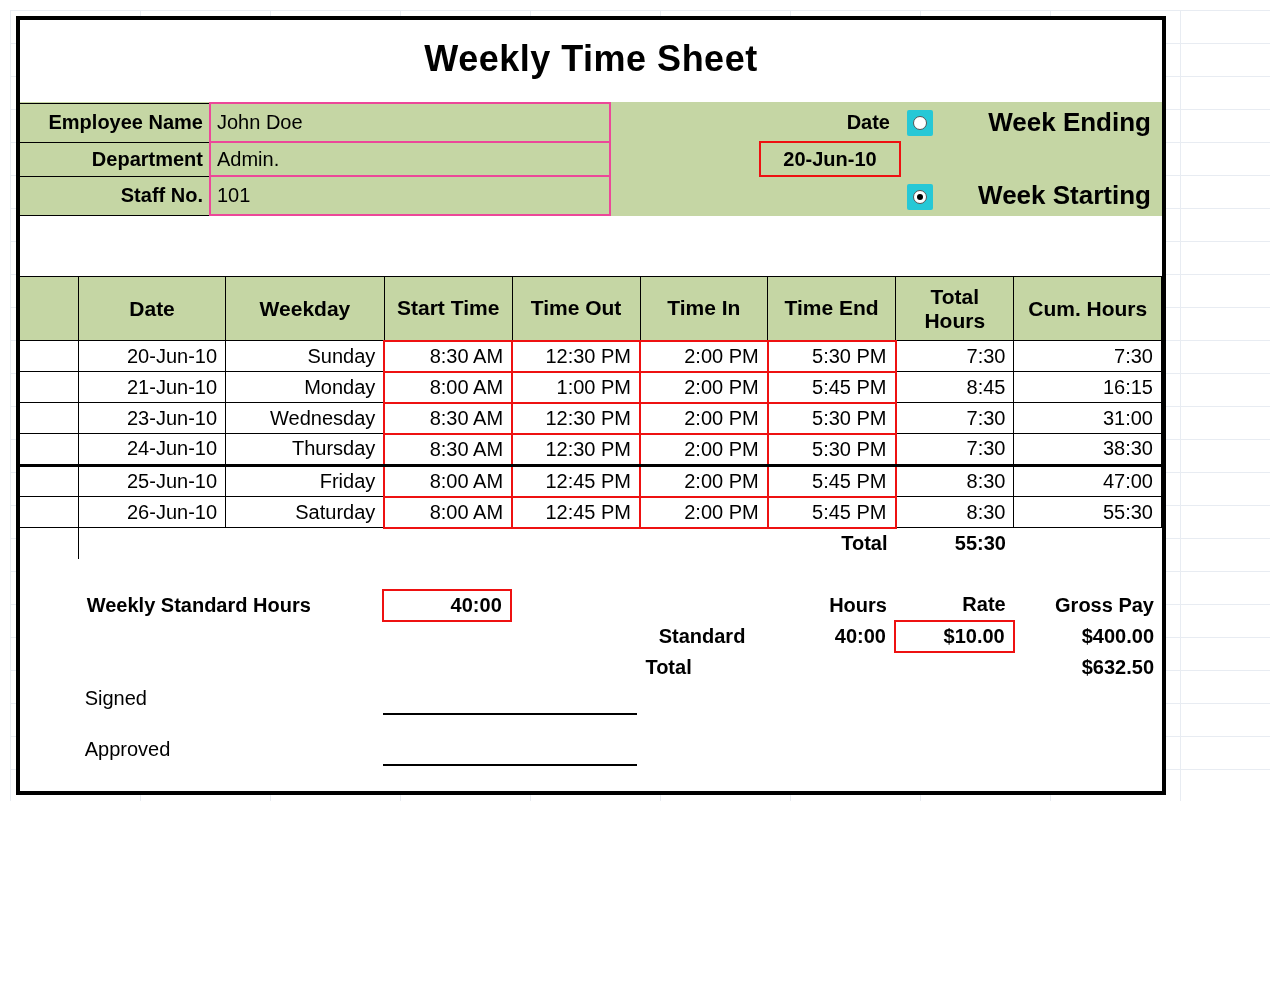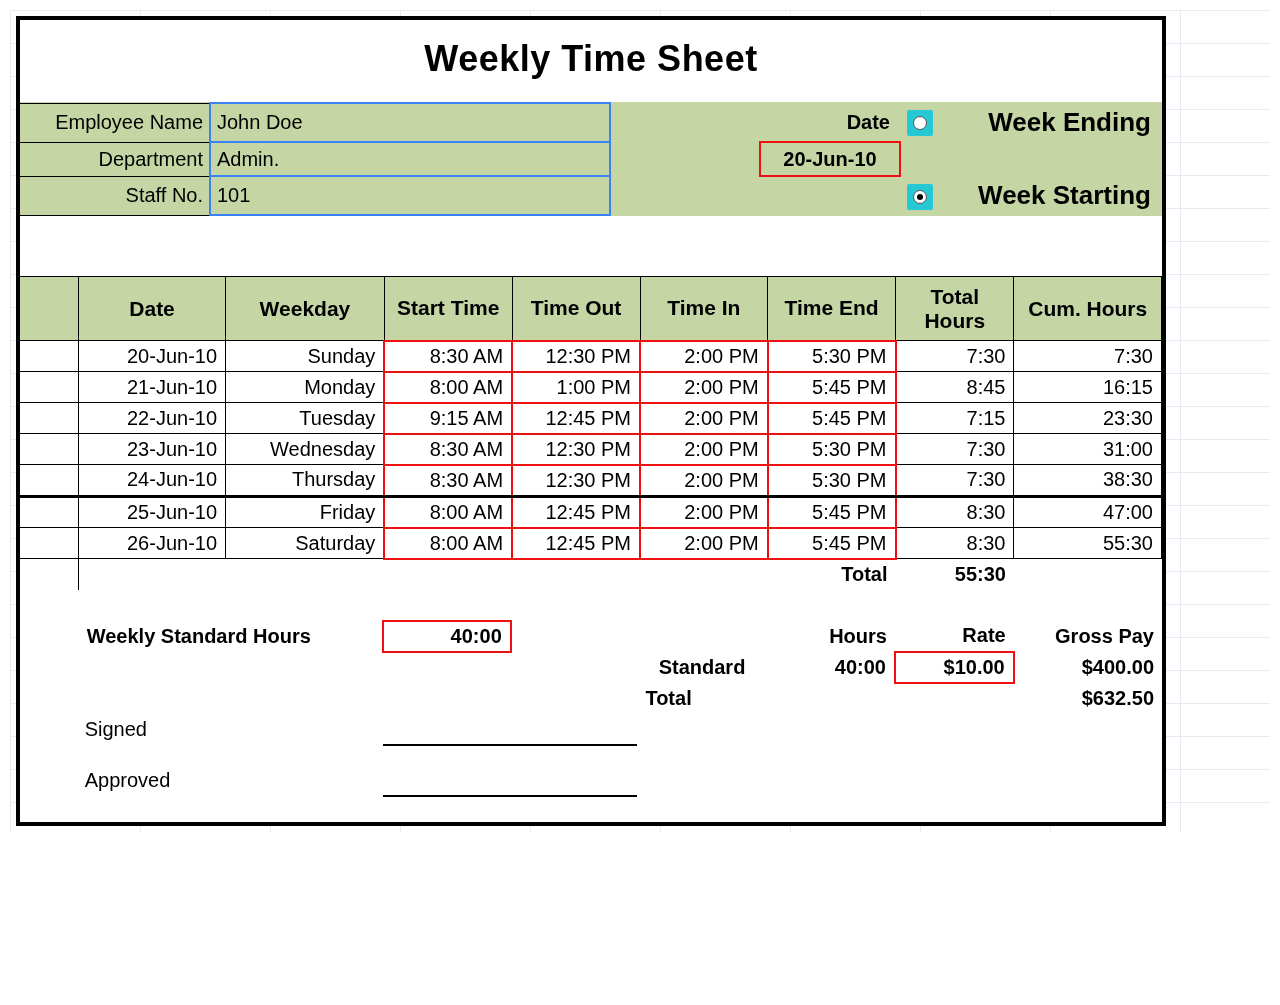--- a/index.html
+++ b/index.html
@@ -31,29 +31,29 @@
     letter-spacing: 0.5px;
     border-radius: 16px;
   }
   .green { background: #c5d6a4; }
   .hdr-table {
     width: 100%;
     border-collapse: collapse;
   }
   .hdr-table td { padding: 4px 6px; height: 34px; }
   .lbl {
-    font-weight: normal;
+    font-weight: bold;
     text-align: right;
     border: 1px solid #000;
     border-left: none;
     padding-right: 6px !important;
     margin-left: 12px;
   }
   .inp {
-    border: 2px solid #3b82f6;
+    border: 2px solid #ec4899;
     background: #c5d6a4;
     padding-left: 6px !important;
   }
   .date-lbl { font-weight: bold; text-align: right; padding-right: 10px !important; }
   .date-val {
     border: 2px solid #e11;
     font-weight: bold;
     text-align: center;
     width: 130px;
   }
@@ -217,31 +217,20 @@
             <td class="">Monday</td>
             <td class="red">8:00 AM</td>
             <td class="red">1:00 PM</td>
             <td class="red">2:00 PM</td>
             <td class="red">5:45 PM</td>
             <td class="">8:45</td>
             <td class="">16:15</td>
           </tr>
           <tr>
             <td class="stub"></td>
-            <td class="">22-Jun-10</td>
-            <td class="">Tuesday</td>
-            <td class="red">9:15 AM</td>
-            <td class="red">12:45 PM</td>
-            <td class="red">2:00 PM</td>
-            <td class="red">5:45 PM</td>
-            <td class="">7:15</td>
-            <td class="">23:30</td>
-          </tr>
-          <tr>
-            <td class="stub"></td>
             <td class="">23-Jun-10</td>
             <td class="">Wednesday</td>
             <td class="red">8:30 AM</td>
             <td class="red">12:30 PM</td>
             <td class="red">2:00 PM</td>
             <td class="red">5:30 PM</td>
             <td class="">7:30</td>
             <td class="">31:00</td>
           </tr>
           <tr>

